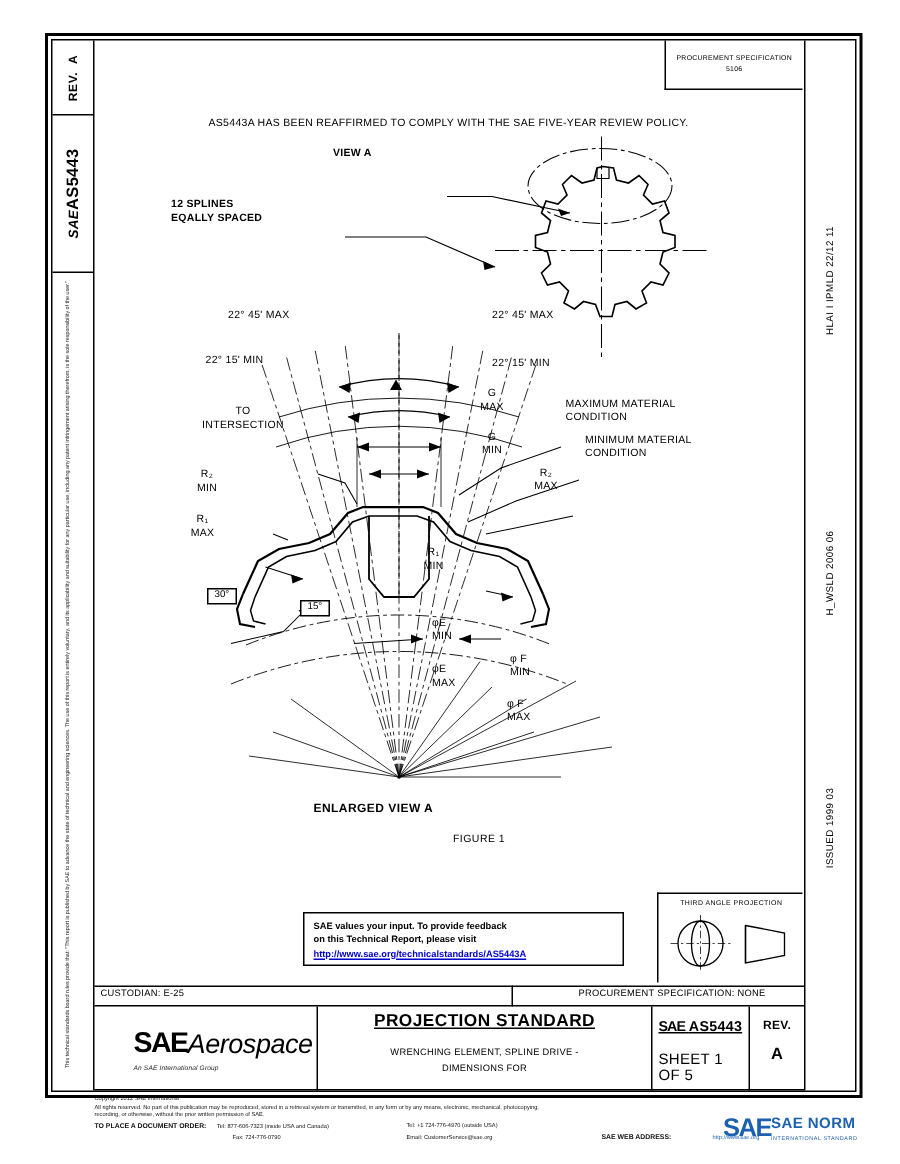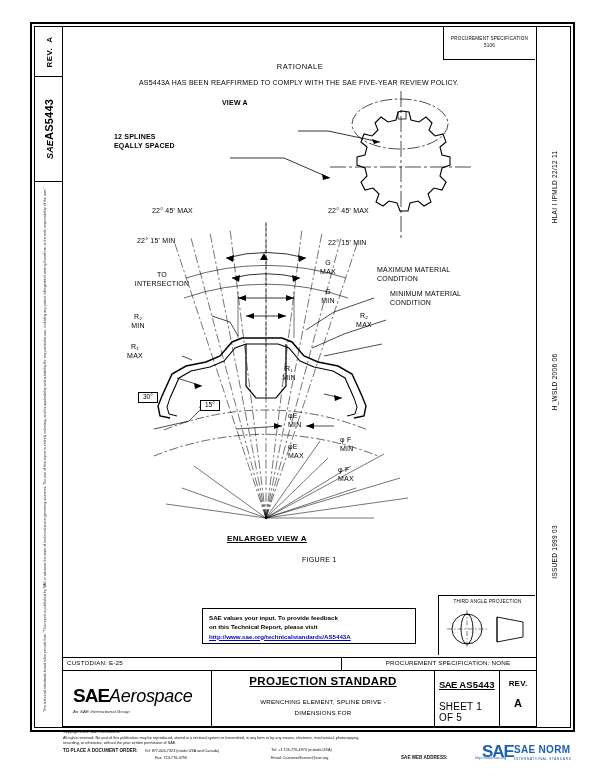--- a/index.html
+++ b/index.html
@@ -58,22 +58,22 @@
   
   .lbl{position:absolute;font-size:7px;line-height:1.25;letter-spacing:.2px;
        white-space:pre;}
   .lbl.b{font-weight:bold;}
   .lbl.c{text-align:center;}
 
   .boxlbl{position:absolute;font-size:6.5px;border:1px solid #000;
           padding:1px 4px 1px 4px;background:#fff;line-height:1;}
 
   
-  .fig-caption{position:absolute;left:227px;top:534px;font-size:8px;font-weight:bold;
-               letter-spacing:.3px;text-decoration:underline;}
+  .fig-caption{position:absolute;left:209px;top:534px;font-size:8px;font-weight:bold;
+               letter-spacing:.3px;}
   .fig-num{position:absolute;left:302px;top:556px;font-size:7px;letter-spacing:.3px;}
 
   
   .fb-box{position:absolute;left:202px;top:608px;width:214px;height:36px;
           border:1px solid #000;background:#fff;box-sizing:border-box;
           padding:4px 6px;font-size:6.2px;line-height:1.5;font-weight:bold;}
   .fb-box a{color:#0000cc;text-decoration:underline;font-weight:bold;}
 
   
   .tap-box{position:absolute;left:438px;top:595px;width:97px;height:60px;
@@ -85,21 +85,21 @@
   .tb{position:absolute;left:63px;top:657px;width:473px;height:70px;}
   .tb-row1{position:absolute;left:0;top:0;width:473px;height:14px;
            border-top:1px solid #000;border-bottom:1px solid #000;box-sizing:border-box;}
   .tb-custodian{position:absolute;left:4px;top:2px;font-size:6.2px;letter-spacing:.2px;}
   .tb-div1{position:absolute;left:278px;top:0;width:1px;height:14px;background:#000;}
   .tb-proc{position:absolute;left:300px;top:2px;width:170px;text-align:center;
            font-size:6.2px;letter-spacing:.2px;}
 
   .tb-row2{position:absolute;left:0;top:14px;width:473px;height:56px;
            border-bottom:1px solid #000;box-sizing:border-box;}
-  .tb-logo{position:absolute;left:0;top:14px;width:148px;height:55px;}
+  .tb-logo{position:absolute;left:16px;top:14px;width:148px;height:55px;}
   .tb-logo-inner{position:absolute;left:10px;top:14px;width:132px;}
   .sae-logo{font-size:19px;font-weight:bold;letter-spacing:-1px;display:inline-block;
             vertical-align:middle;}
   .sae-aero{font-size:18px;font-style:italic;display:inline-block;vertical-align:middle;
             letter-spacing:-.3px;}
   .sae-sub{position:absolute;left:10px;top:38px;font-size:4.4px;font-style:italic;
            letter-spacing:.1px;color:#222;}
 
   .tb-vdiv{position:absolute;top:14px;width:1px;height:56px;background:#000;}
   .tb-mid{position:absolute;left:149px;top:14px;width:222px;height:56px;}
@@ -169,21 +169,20 @@
     <div class="rh-item" style="top:450px;height:150px;">
       <div class="vt">ISSUED 1999 03</div>
     </div>
   </div>
 
   <div class="hdr-box">
     <span style="white-space:pre-line;">PROCUREMENT SPECIFICATION
 5106</span>
   </div>
 
-  <div class="rationale-title">RATIONALE</div>
   <div class="rationale-body">AS5443A HAS BEEN REAFFIRMED TO COMPLY WITH THE SAE FIVE-YEAR REVIEW POLICY.</div>
 
   <svg class="dwg" width="537" height="580" viewBox="0 0 537 580">
     <g stroke="#000" fill="none" stroke-width="1">
 
       <g transform="translate(368,143)">
 
         <path d="M 0,-58 L 7,-57 L 9,-49 L 17,-47 L 24,-52 L 30,-46 L 27,-39
                  L 33,-33 L 41,-35 L 44,-27 L 38,-22 L 40,-14 L 48,-12
                  L 48,-4 L 40,-1 L 38,7 L 44,13 L 40,21 L 32,19 L 26,25

